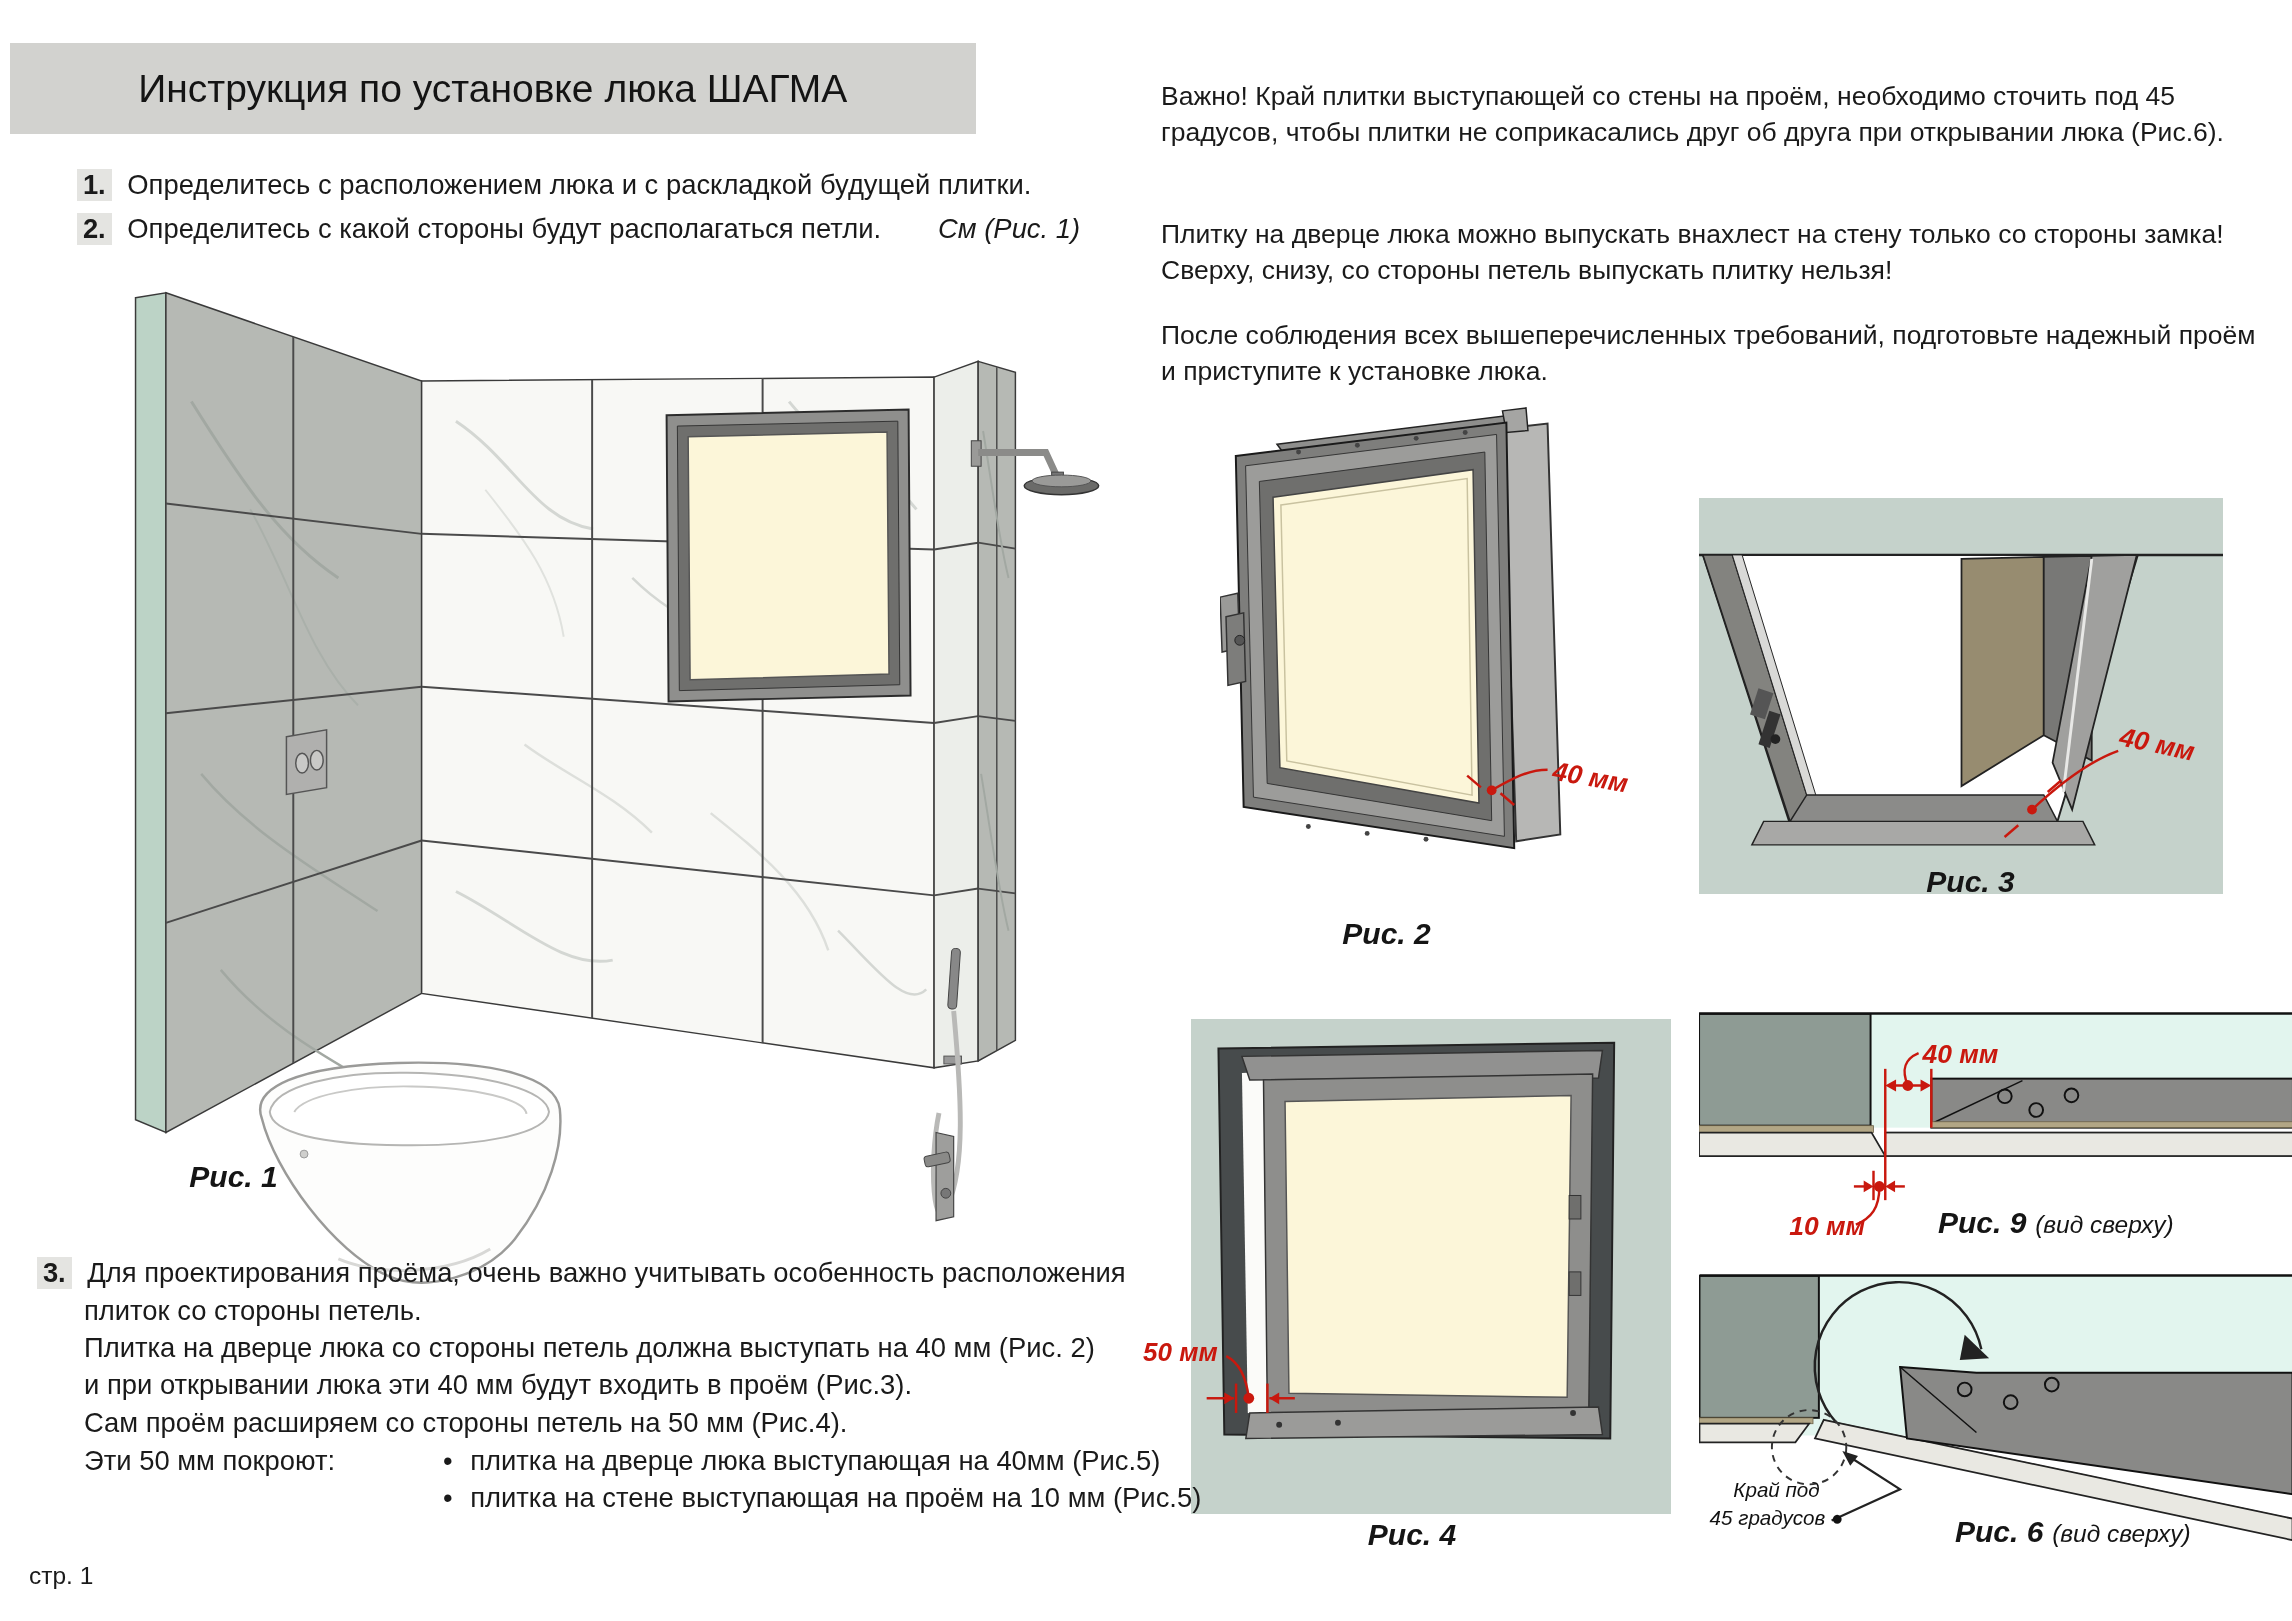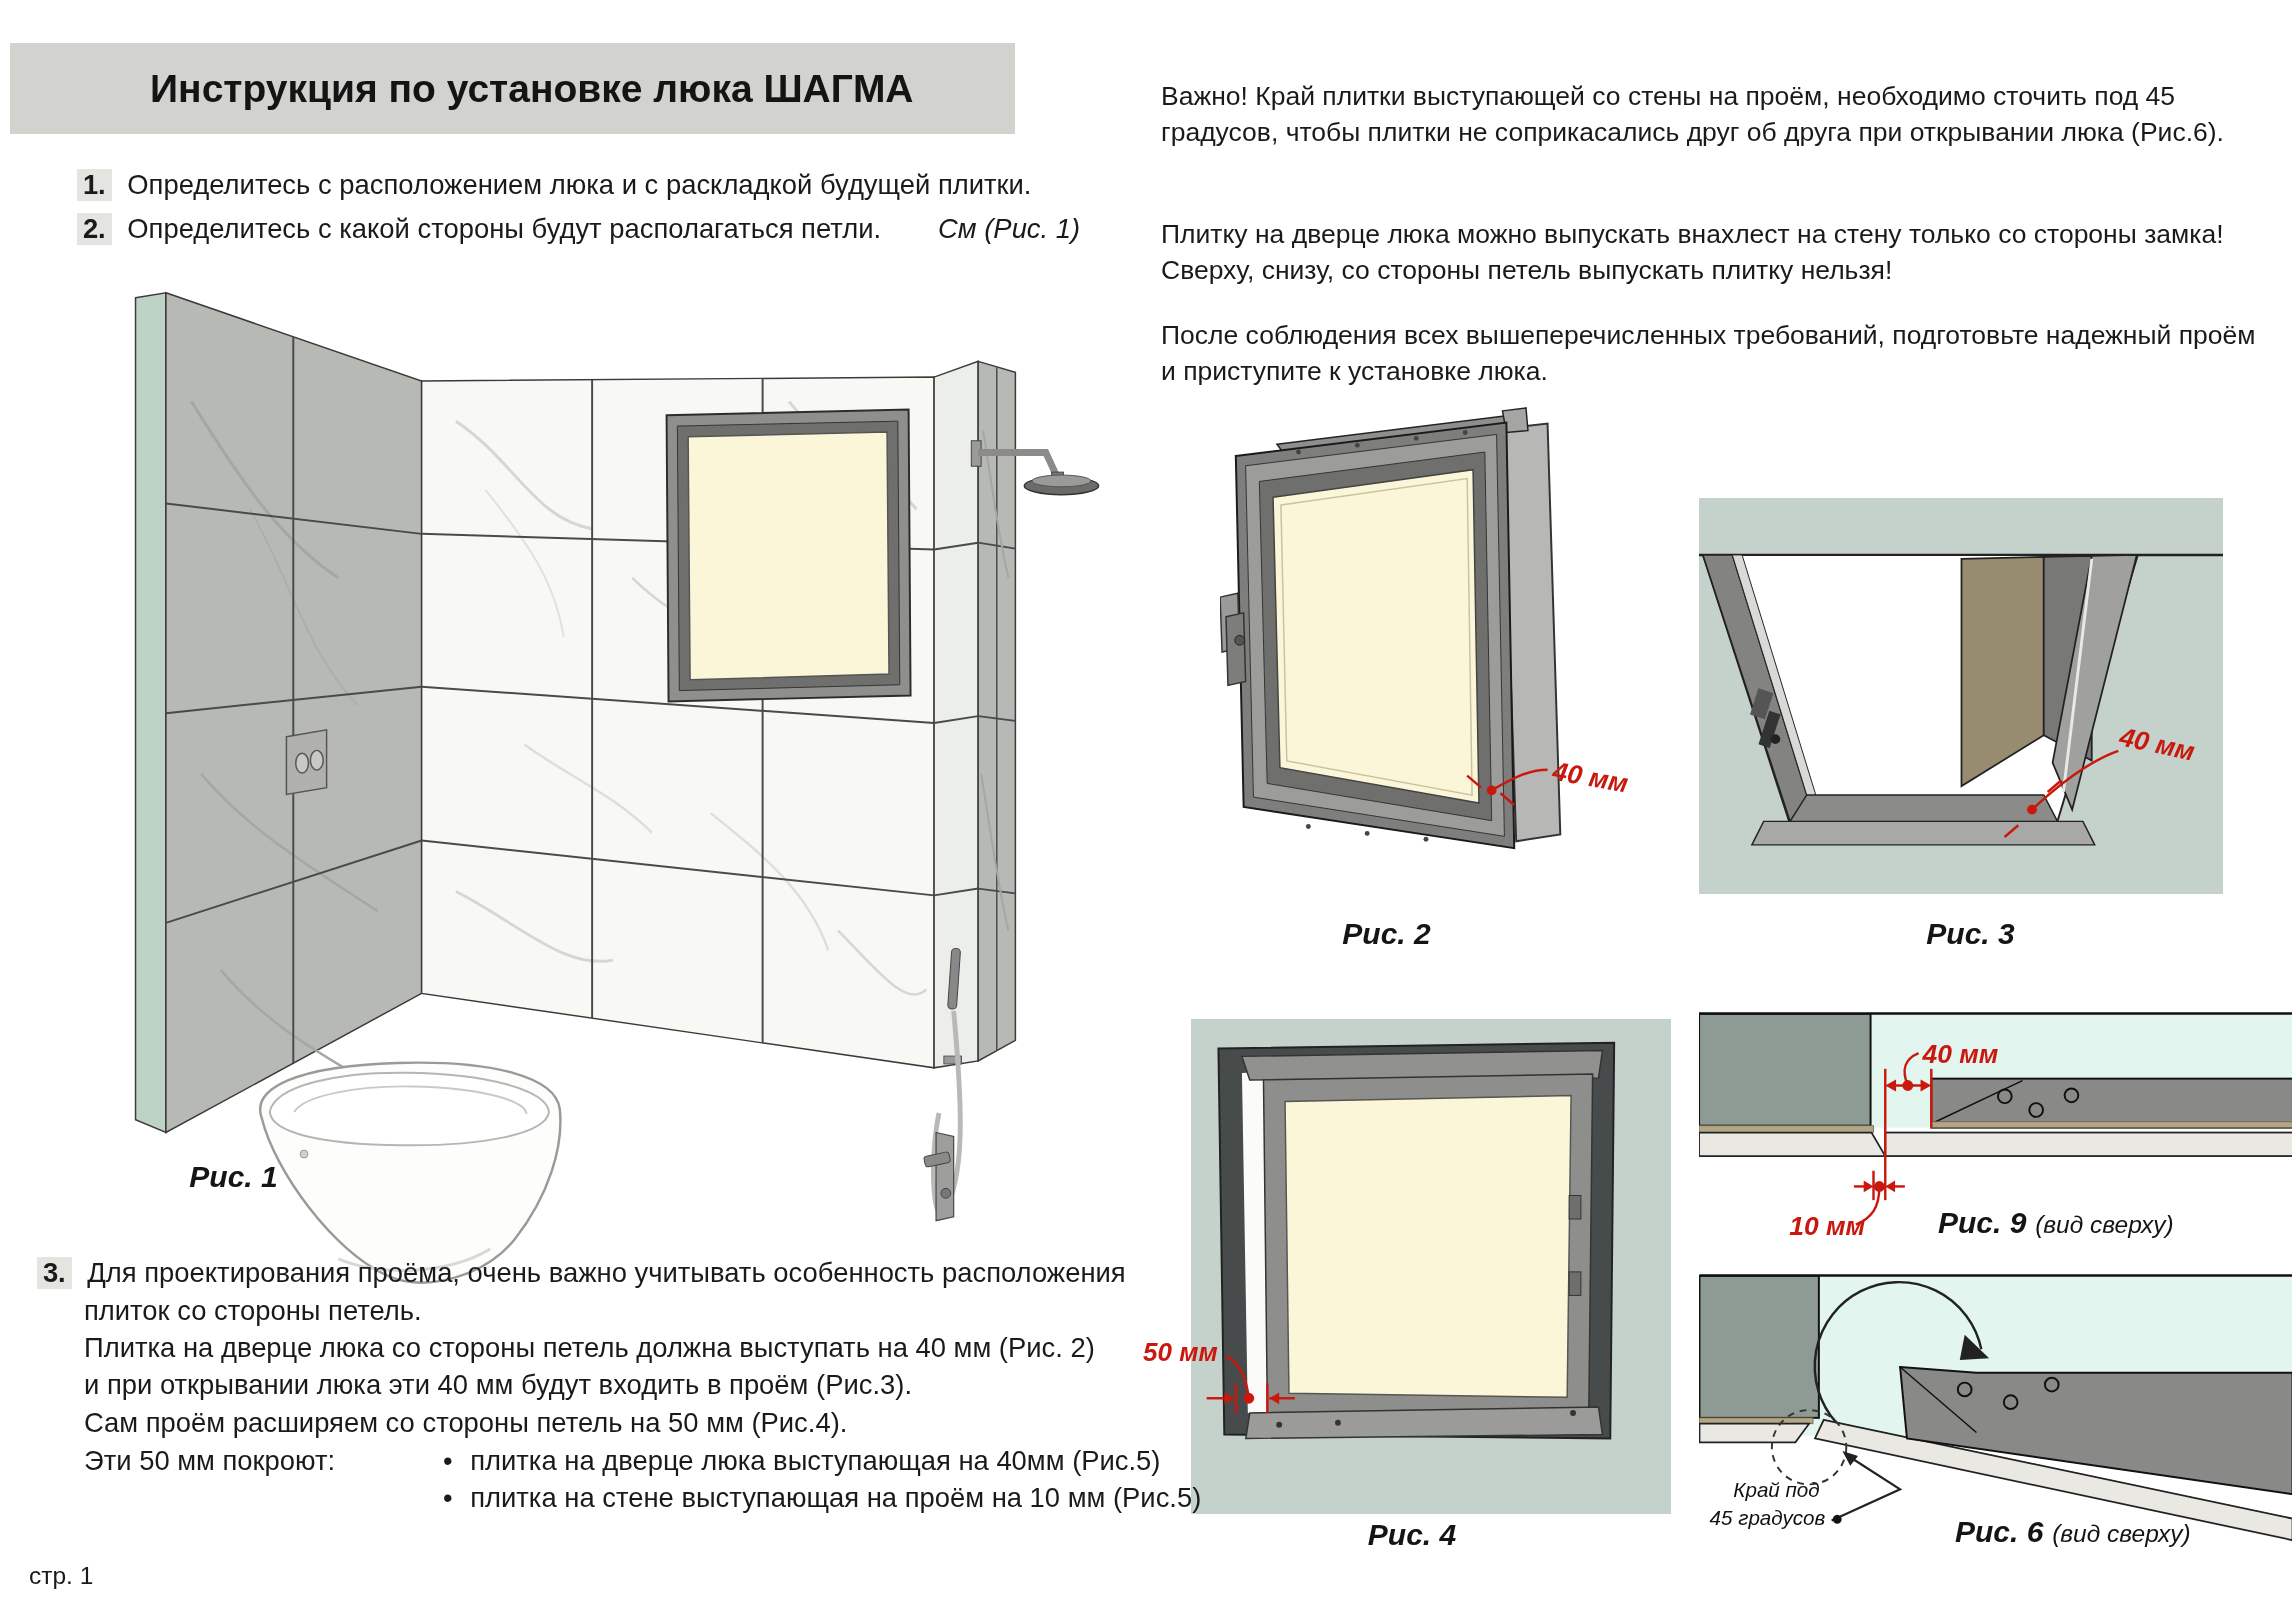--- a/index.html
+++ b/index.html
@@ -4,21 +4,21 @@
 <style>
   html,body{margin:0;padding:0;}
   body{
     width:2293px;height:1621px;position:relative;background:#ffffff;
     font-family:"Liberation Sans", sans-serif;color:#1a1a1a;overflow:hidden;
   }
   .abs{position:absolute;}
   .title-bar{
     left:9.8px;top:43px;width:966px;height:91px;background:#d2d2cf;
     display:flex;align-items:center;justify-content:center;
-    font-size:39px;font-weight:bold;color:#141414;padding-left:39px;
+    font-size:39px;font-weight:normal;color:#141414;
   }
   .step{left:49px;font-size:27.4px;white-space:nowrap;padding-left:28px;}
   .step .num, .numbox{
     background:#e4e4e1;font-weight:bold;padding:0 5.9px;margin-right:15.7px;display:inline-block;
   }
   .step .note{font-style:italic;margin-left:57px;}
   .body-line{font-size:27.4px;white-space:nowrap;}
   .rpara{left:1161px;font-size:26.5px;line-height:36px;}
   .fig-label{font-style:italic;font-weight:bold;font-size:30px;color:#151515;text-align:center;white-space:nowrap;}
   .fig-label .suffix{font-weight:normal;font-size:24.5px;margin-left:8.8px;}
@@ -187,21 +187,21 @@
 
   <g stroke="#c9180e" stroke-width="2.5">
     <line x1="312" y1="346" x2="326" y2="334"></line>
     <line x1="356" y1="300" x2="370" y2="288"></line>
     <path d="M 340,318 C 370,290 400,268 428,258" fill="none"></path>
   </g>
   <circle cx="340" cy="318" r="5" fill="#c9180e"></circle>
   <text x="428" y="252" class="svg-red-text" transform="rotate(12 428 252)">40 мм</text>
 </svg>
 </div>
-<div class="abs fig-label" style="left:1887px;top:917px;width:167px;"><span>Рис. 3</span></div>
+<div class="abs fig-label" style="left:1887px;top:865px;width:167px;"><span>Рис. 3</span></div>
 
 <div class="abs sage-box" style="left:1191px;top:1019px;width:480px;height:495px;">
 <svg width="480" height="495" viewBox="0 0 490 505">
   <polygon points="28,30 432,24 428,428 34,424" fill="#474b4c" stroke="#222" stroke-width="2"></polygon>
   <polygon points="52,55 74,54 78,404 58,402" fill="#fbfbf9"></polygon>
   <polygon points="52,38 420,32 416,60 60,62" fill="#919190" stroke="#333" stroke-width="1.5"></polygon>
   <polygon points="74,62 410,56 406,408 78,404" fill="#8e8e8c" stroke="#333" stroke-width="1.5"></polygon>
   <polygon points="96,84 388,78 384,386 100,382" fill="#fcf6d9" stroke="#555" stroke-width="1.5"></polygon>
   <polygon points="60,402 416,396 420,424 56,428" fill="#9b9b99" stroke="#333" stroke-width="1.5"></polygon>
   <circle cx="90" cy="414" r="3" fill="#333"></circle>

